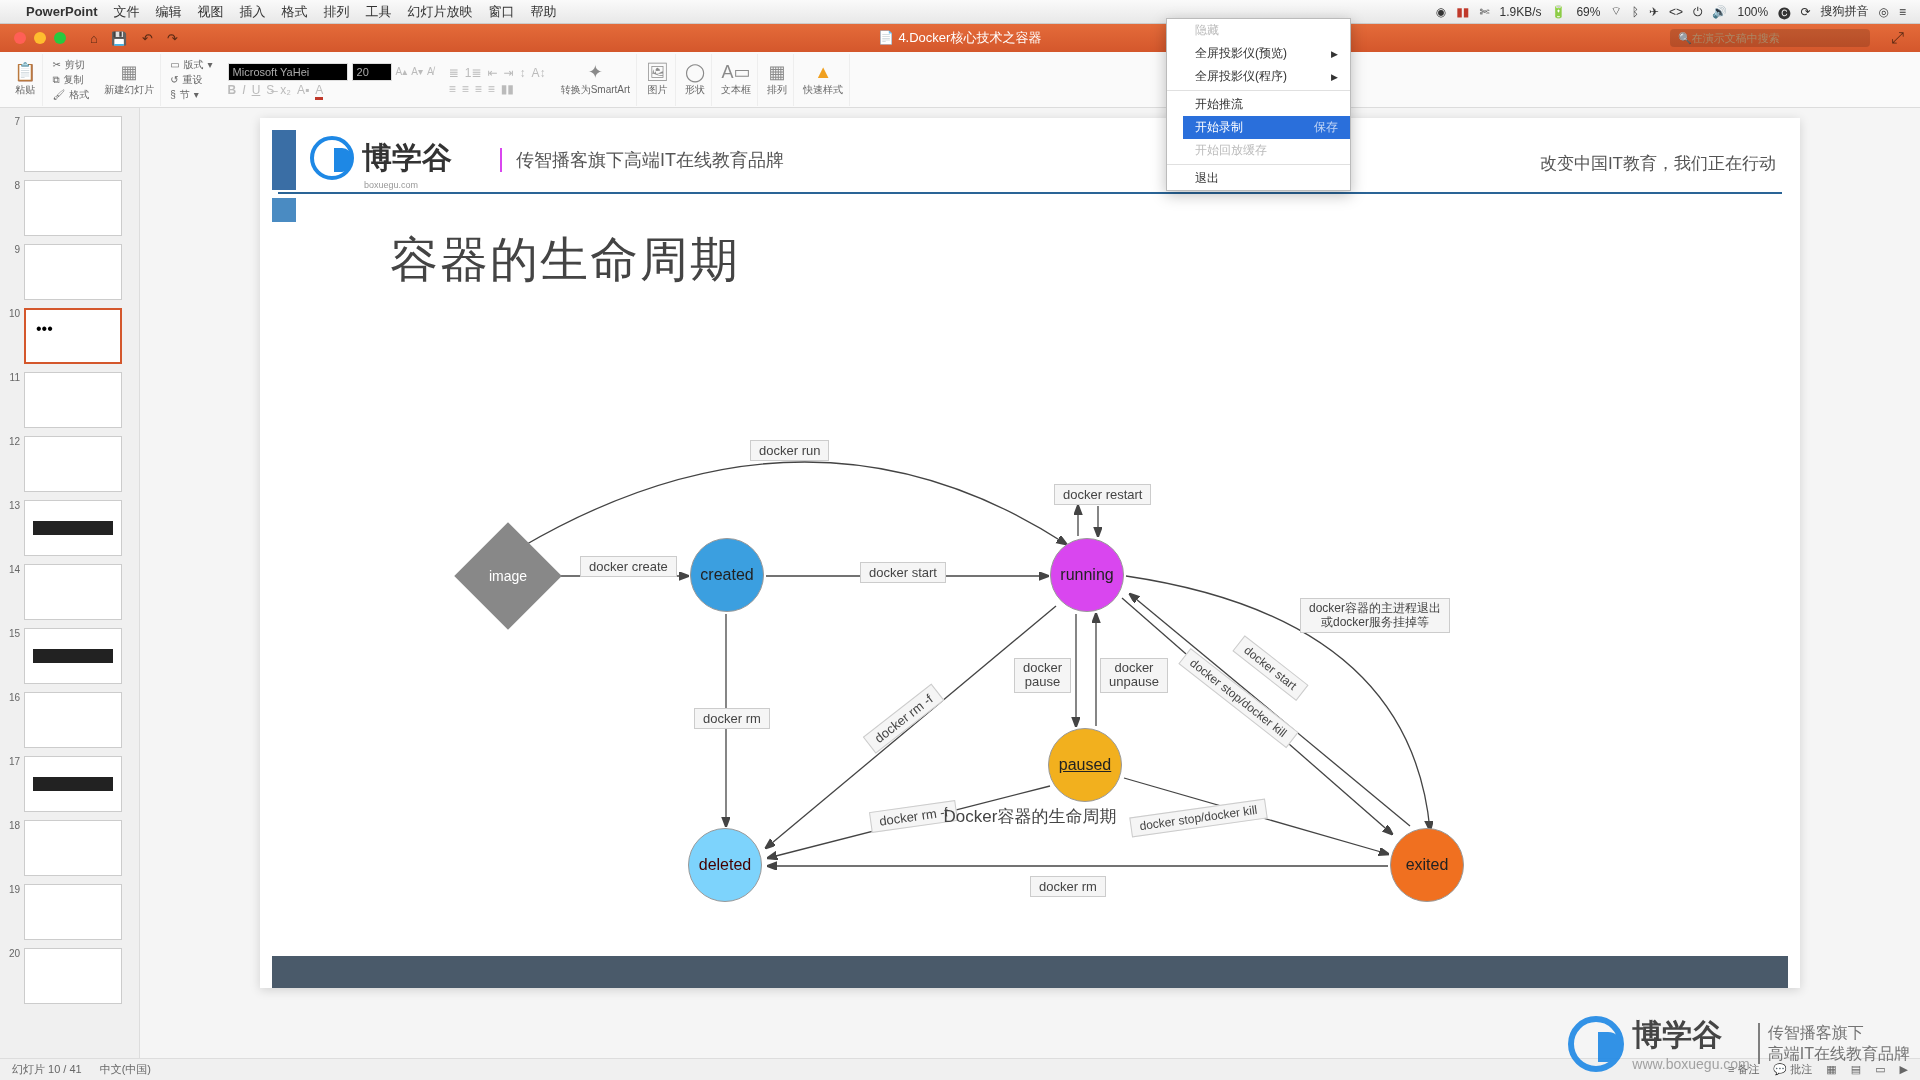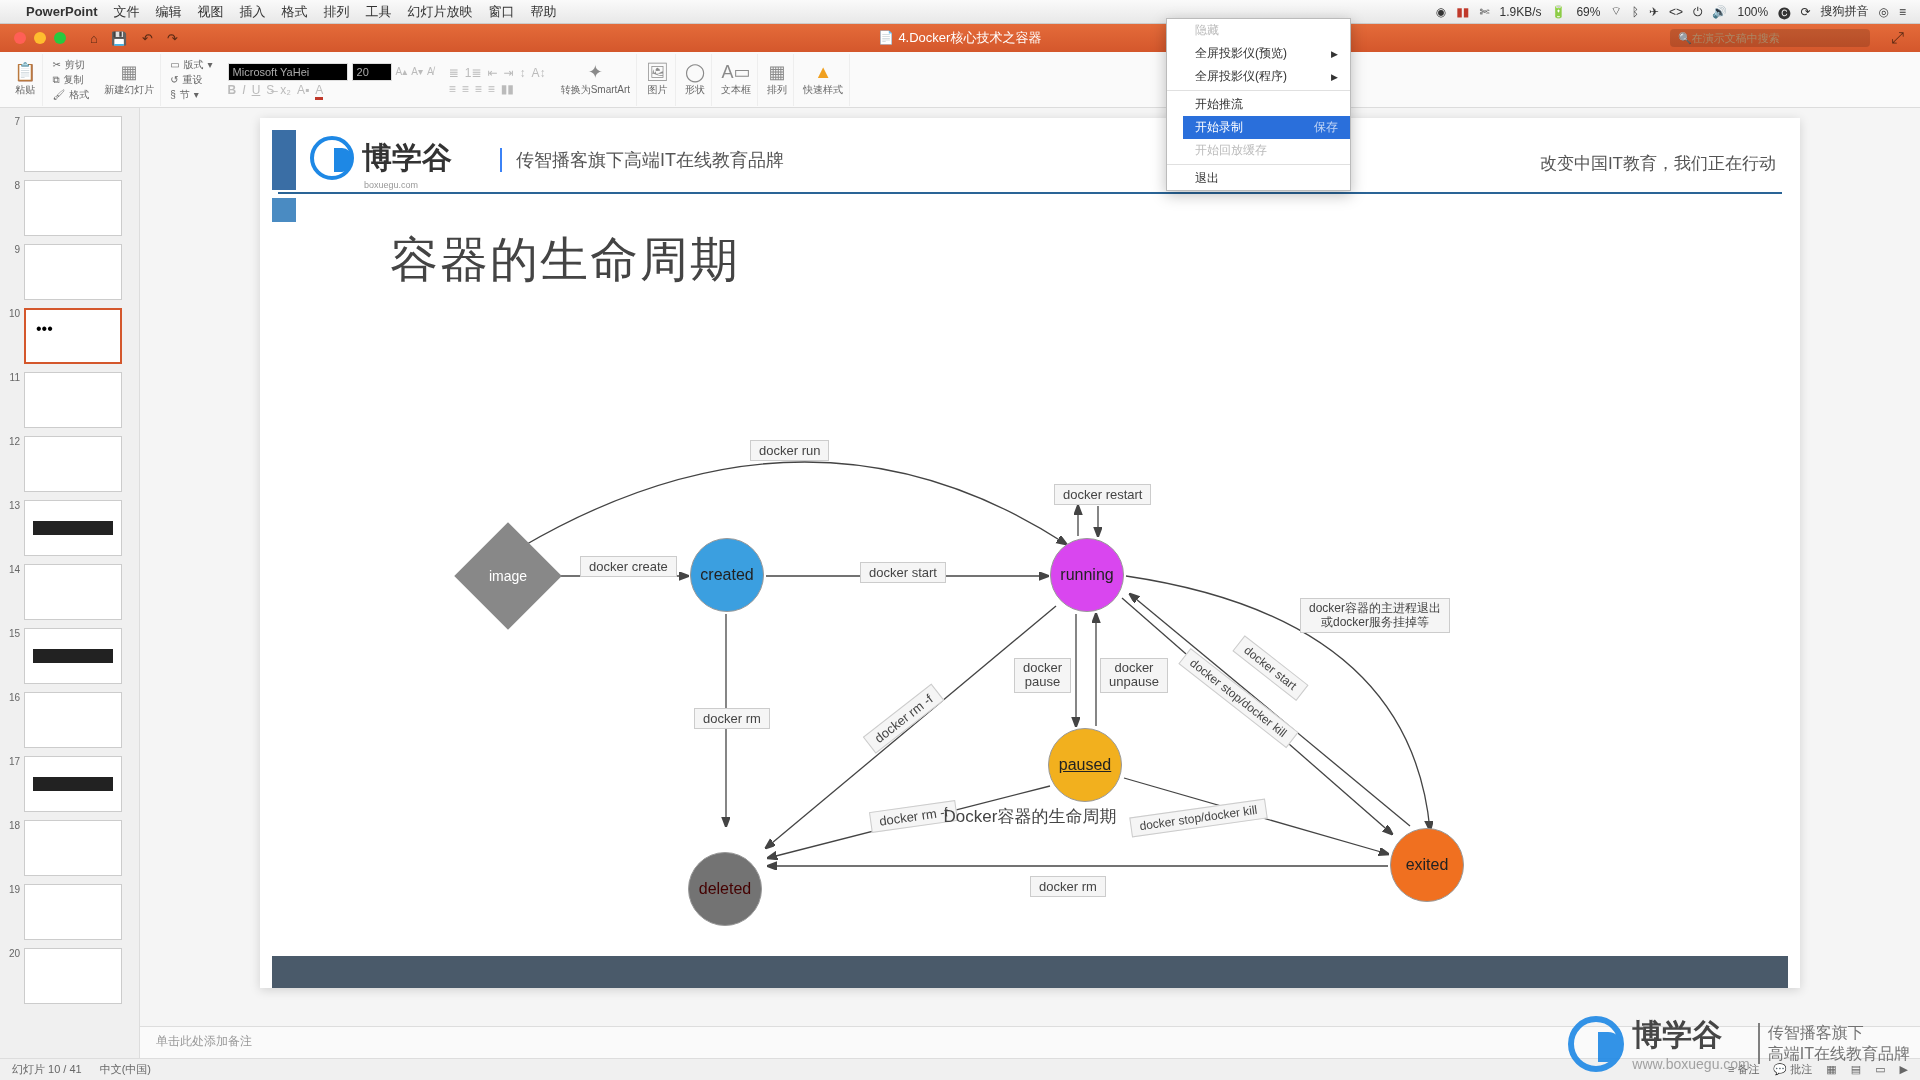--- a/index.html
+++ b/index.html
@@ -49,34 +49,34 @@
 .slide { width:1540px; height:870px; background:#fff; box-shadow:0 2px 10px rgba(0,0,0,.15); position:relative; transform:scale(1); transform-origin:top center; }
 
 
 .slide .topstrip { position:absolute; left:12px; top:12px; width:24px; height:60px; background:#3a6ea5; }
 .slide .topstrip2 { position:absolute; left:12px; top:80px; width:24px; height:24px; background:#4a8bc2; }
 .slide .logo { position:absolute; left:50px; top:18px; display:flex; align-items:center; gap:8px; }
 .slide .logo .b { width:44px; height:44px; border:4px solid #1e88e5; border-radius:50%; position:relative; }
 .slide .logo .b::after { content:""; position:absolute; right:-2px; top:8px; width:18px; height:24px; background:#1e88e5; border-radius:0 10px 10px 0; }
 .slide .logo .txt { font-size:30px; font-weight:600; color:#333; }
 .slide .logo .sub { font-size:9px; color:#999; position:absolute; bottom:-10px; left:54px; }
-.slide .tagline { position:absolute; left:240px; top:30px; font-size:18px; color:#555; border-left:2px solid #3b82f6; padding-left:14px; }
+.slide .tagline { position:absolute; left:240px; top:30px; font-size:18px; color:#555; border-left:2px solid #d946ef; padding-left:14px; }
 .slide .slogan { position:absolute; right:24px; top:34px; font-size:17px; color:#555; }
 .slide .hr { position:absolute; left:18px; right:18px; top:74px; height:2px; background:#2a6496; }
 .slide .title { position:absolute; left:130px; top:110px; font-size:48px; color:#444; letter-spacing:2px; }
 
 .diagram { position:absolute; left:170px; top:280px; width:1200px; height:480px; }
 .node { position:absolute; display:flex; align-items:center; justify-content:center; font-size:16px; }
 .node.diamond { width:76px; height:76px; background:#888; transform:rotate(45deg); left:40px; top:140px; }
 .node.diamond span { transform:rotate(-45deg); color:#fff; font-size:14px; }
 .node.circle { width:74px; height:74px; border-radius:50%; border:1px solid #999; }
 .node.created { background:#3b9fe0; left:260px; top:140px; color:#222; }
 .node.running { background:#d946ef; left:620px; top:140px; color:#222; }
 .node.paused { background:#f2b01e; left:618px; top:330px; color:#222;text-decoration:underline; }
-.node.deleted { background:#737373; left:258px; top:454px; color:#400; }
+.node.deleted { background:#7dd3fc; left:258px; top:430px; color:#400; }
 .node.exited { background:#f07020; left:960px; top:430px; color:#222; }
 
 .edge-lbl { position:absolute; background:#f5f5f5; border:1px solid #ccc; padding:2px 8px; font-size:13px; color:#444; white-space:nowrap; }
 .edge-lbl.rot { transform:rotate(-38deg); }
 .edge-lbl.rot2 { transform:rotate(38deg); }
 .edge-lbl.rot3 { transform:rotate(-8deg); }
 
 svg.arrows { position:absolute; inset:0; width:100%; height:100%; }
 svg.arrows path { stroke:#444; stroke-width:1.3; fill:none; }
 svg.arrows .ah { fill:#444; }
@@ -415,21 +415,20 @@
           <div class="edge-lbl rot2" style="left:800px;top:260px;font-size:12px">docker start</div>
           <div class="edge-lbl rot3" style="left:700px;top:410px;font-size:12px">docker stop/docker kill</div>
           <div class="edge-lbl" style="left:600px;top:478px">docker rm</div>
           <div class="edge-lbl" style="left:870px;top:200px;font-size:12px;line-height:1.2;text-align:center">docker容器的主进程退出<br>或docker服务挂掉等</div>
         </div>
 
         <div class="caption">Docker容器的生命周期</div>
         <div class="footer"></div>
       </div>
     </div>
-    <div class="notes">单击此处添加备注</div>
   </div>
 </div>
 
 <div class="statusbar">
   <span>幻灯片 10 / 41</span>
   <span>中文(中国)</span>
   <div class="right">
     <span>≡ <span>备注</span></span>
     <span>💬 <span>批注</span></span>
     <span>▦</span>

